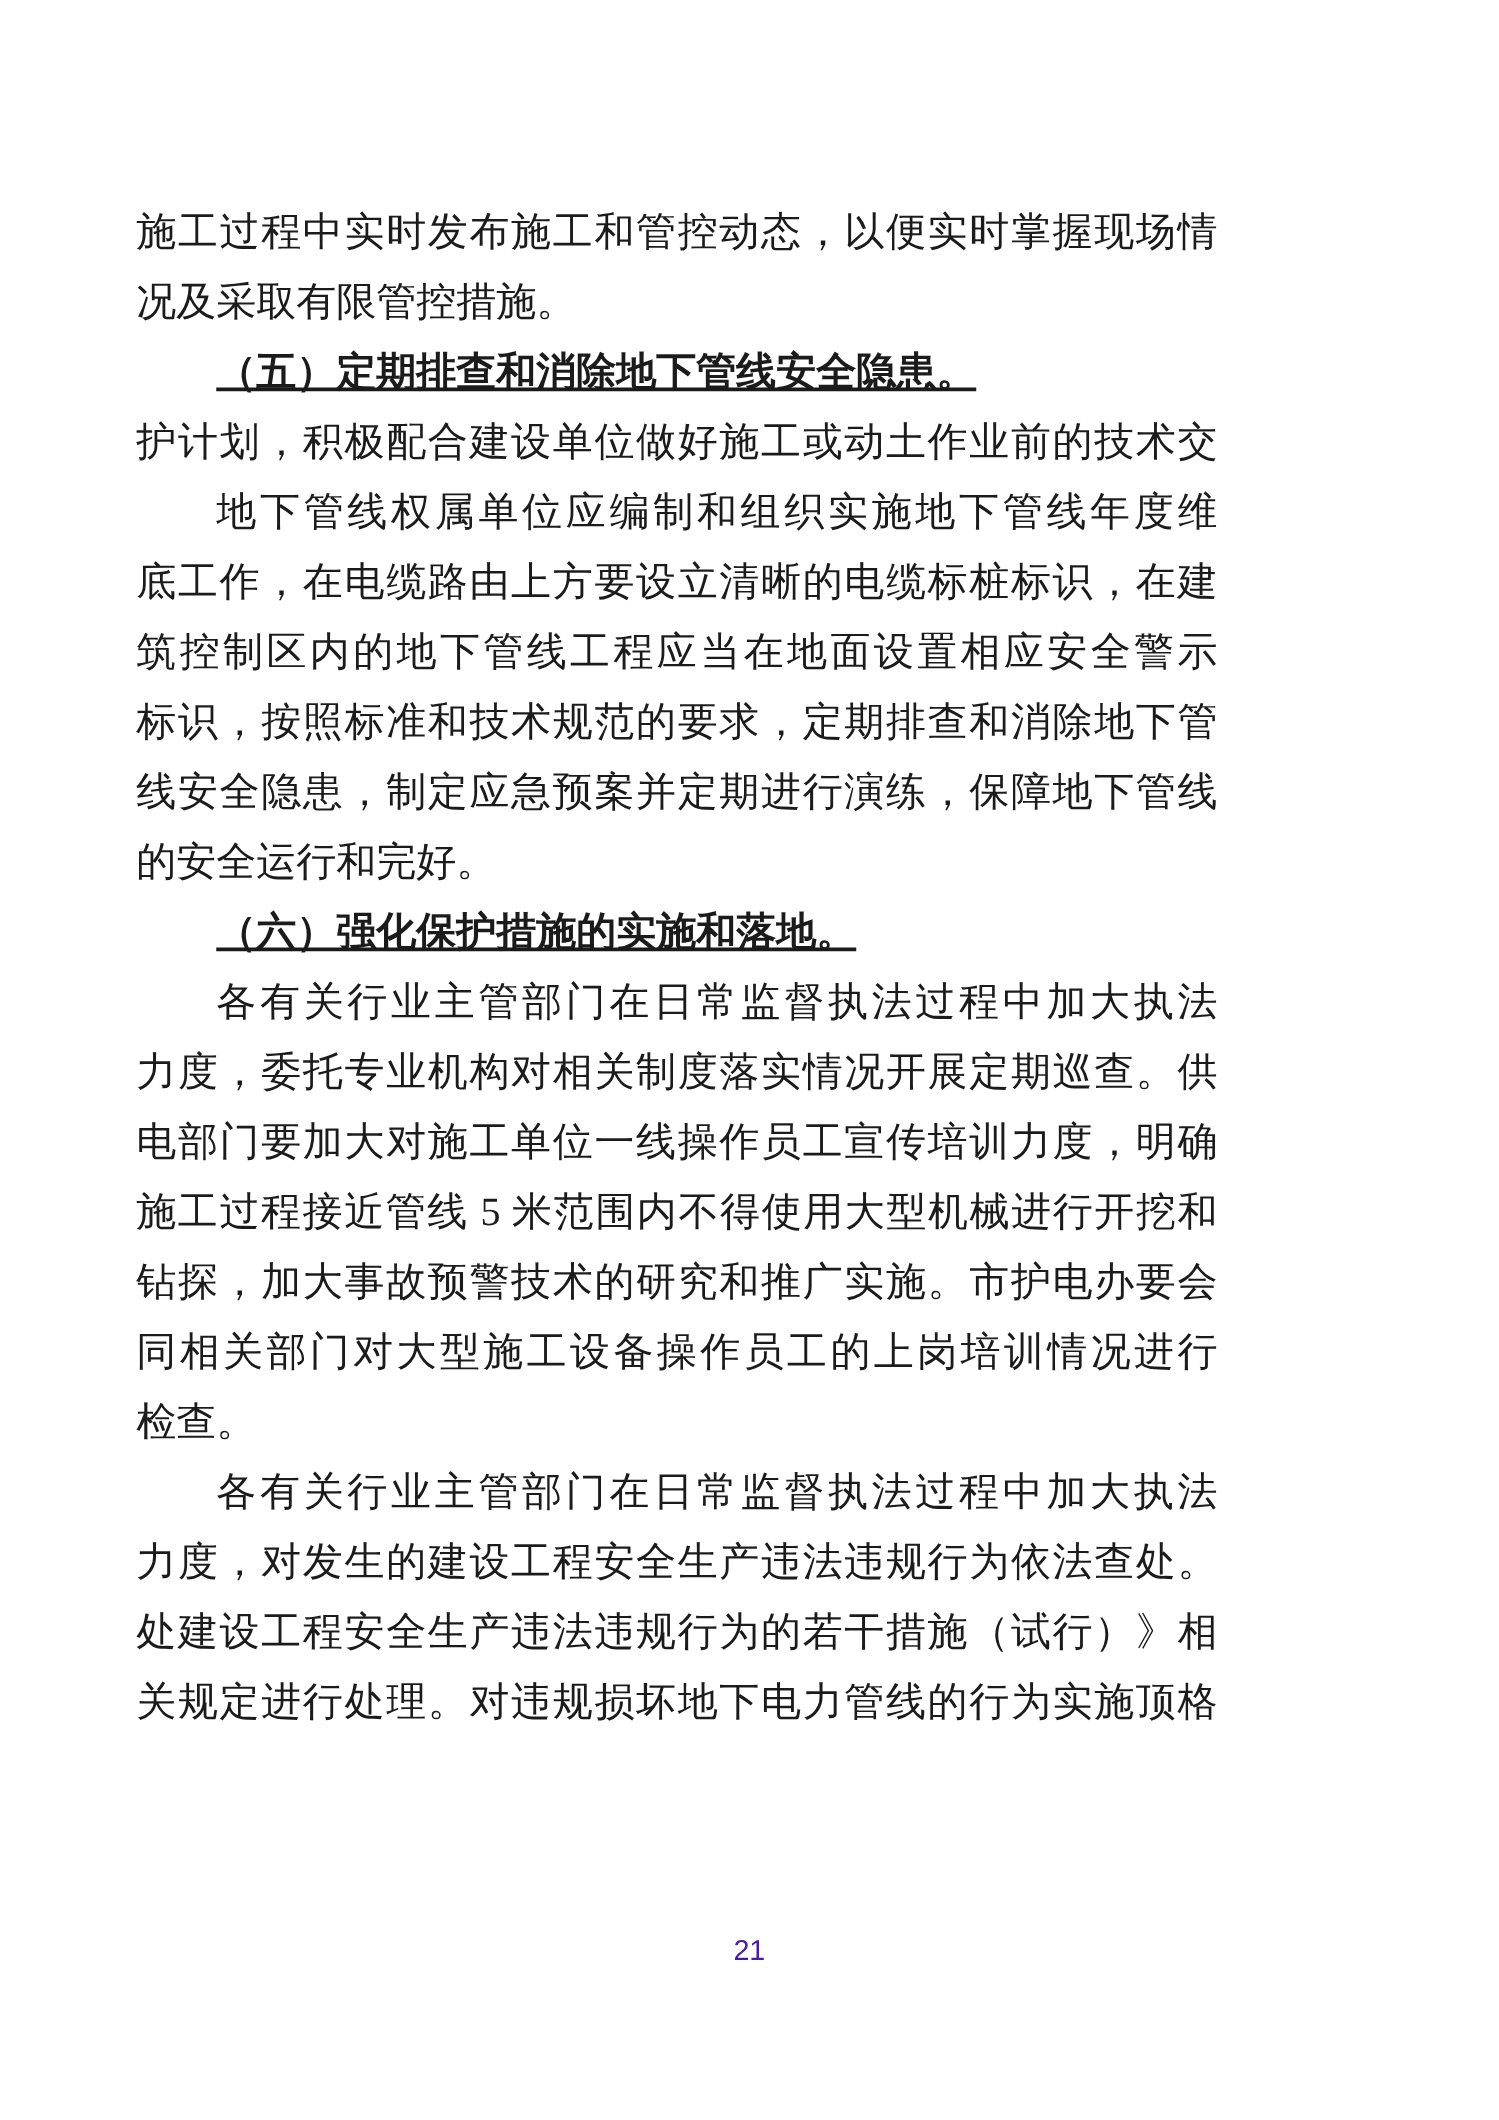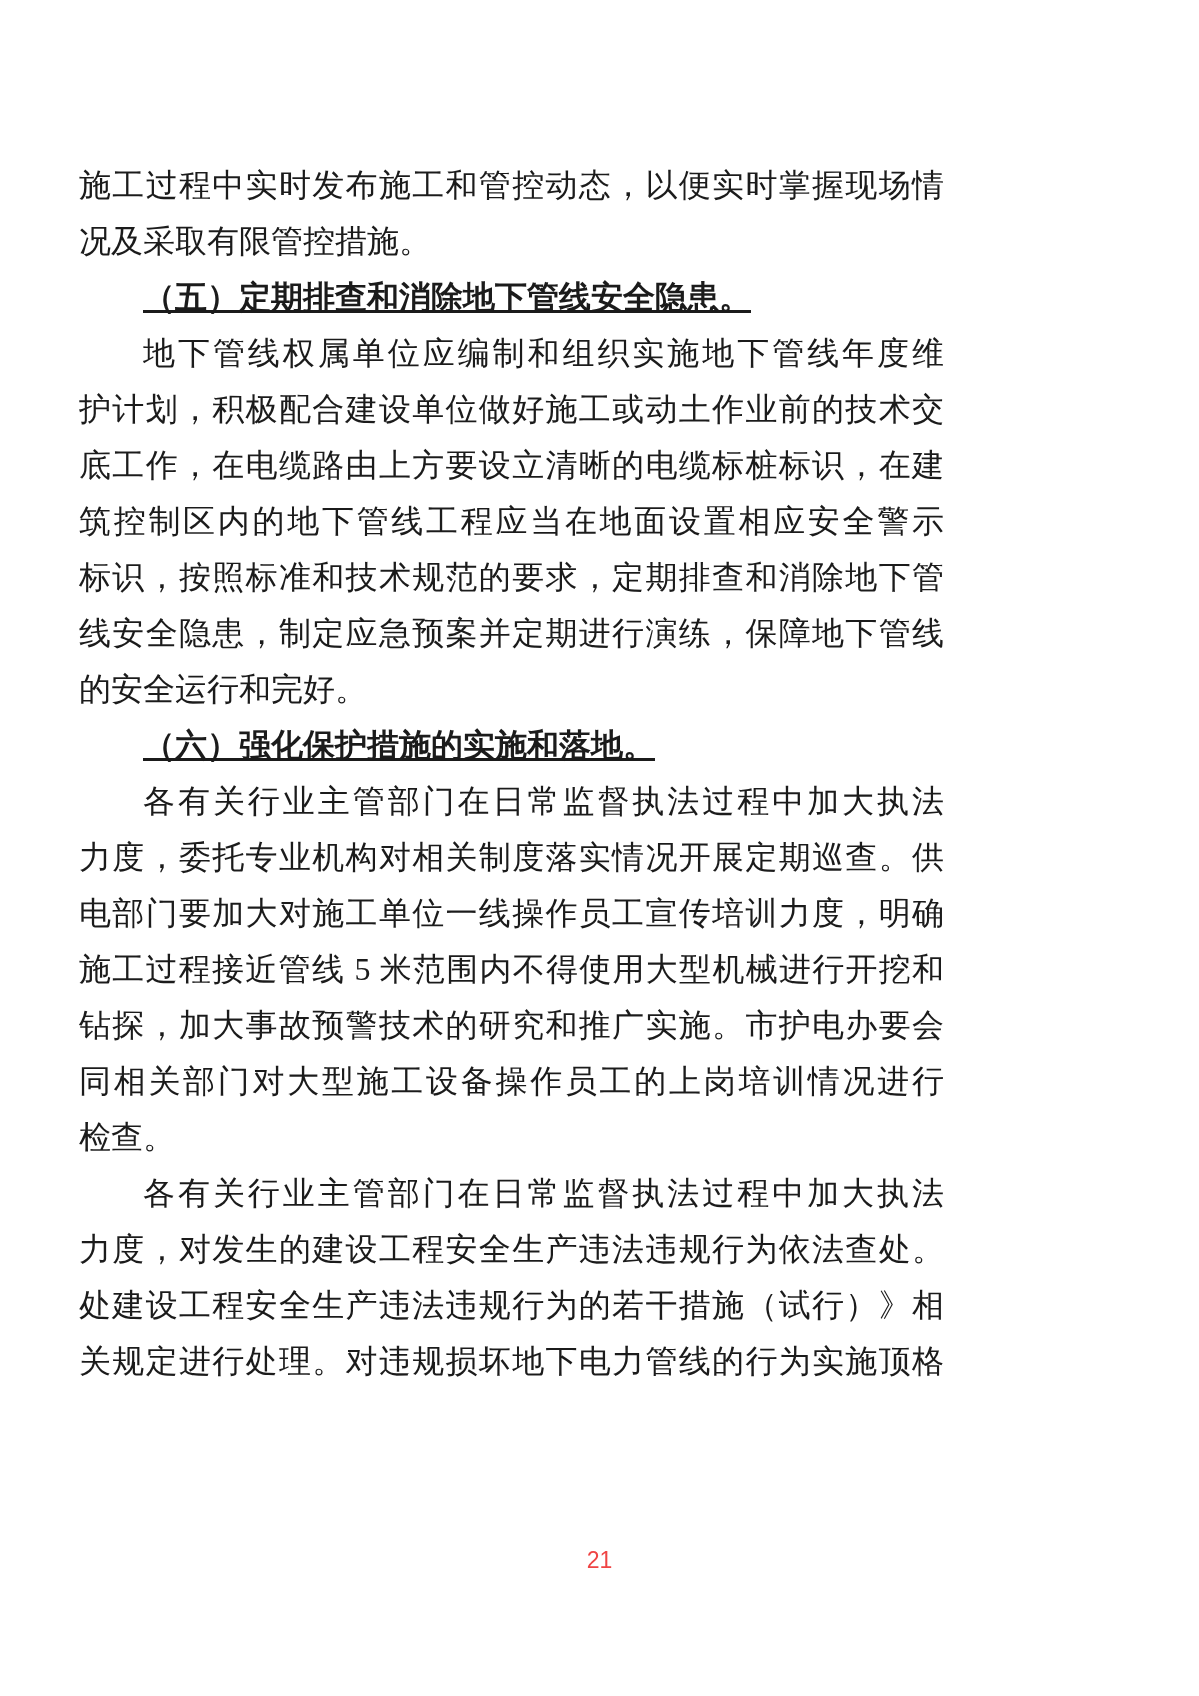--- a/index.html
+++ b/index.html
@@ -12,21 +12,21 @@
     background: #ffffff;
     color: #1b1b1b;
     font-family: "Liberation Serif", serif;
     overflow: hidden;
   }
   .page {
     position: relative;
     box-sizing: border-box;
     width: 1028px;
     height: 1696px;
-    padding: 157px 167px 0 79px;
+    padding: 157px 167px 0 109px;
     background: #ffffff;
     border-radius: 15px;
   }
   .doc-body {
     width: 865px;
   }
   .line {
     font-size: 32px;
     line-height: 56px;
     height: 56px;
@@ -50,33 +50,33 @@
   }
   .page-number {
     position: absolute;
     top: 1545px;
     left: 0;
     width: 1199px;
     text-align: center;
     font-size: 23px;
     line-height: 30px;
     font-family: "Liberation Sans", sans-serif;
-    color: #ef4444;
+    color: #4c1d95;
   }
 </style>
 </head>
 <body>
 
 <div class="page">
   <div class="doc-body">
     <div class="line flush">施工过程中实时发布施工和管控动态，以便实时掌握现场情</div>
     <div class="line">况及采取有限管控措施。</div>
     <div class="line heading indent">（五）定期排查和消除地下管线安全隐患。</div>
+    <div class="line flush">护计划，积极配合建设单位做好施工或动土作业前的技术交</div>
     <div class="line indent flush">地下管线权属单位应编制和组织实施地下管线年度维</div>
-    <div class="line flush">护计划，积极配合建设单位做好施工或动土作业前的技术交</div>
     <div class="line flush">底工作，在电缆路由上方要设立清晰的电缆标桩标识，在建</div>
     <div class="line flush">筑控制区内的地下管线工程应当在地面设置相应安全警示</div>
     <div class="line flush">标识，按照标准和技术规范的要求，定期排查和消除地下管</div>
     <div class="line flush">线安全隐患，制定应急预案并定期进行演练，保障地下管线</div>
     <div class="line">的安全运行和完好。</div>
     <div class="line heading indent">（六）强化保护措施的实施和落地。</div>
     <div class="line indent flush">各有关行业主管部门在日常监督执法过程中加大执法</div>
     <div class="line flush">力度，委托专业机构对相关制度落实情况开展定期巡查。供</div>
     <div class="line flush">电部门要加大对施工单位一线操作员工宣传培训力度，明确</div>
     <div class="line flush">施工过程接近管线 5 米范围内不得使用大型机械进行开挖和</div>

